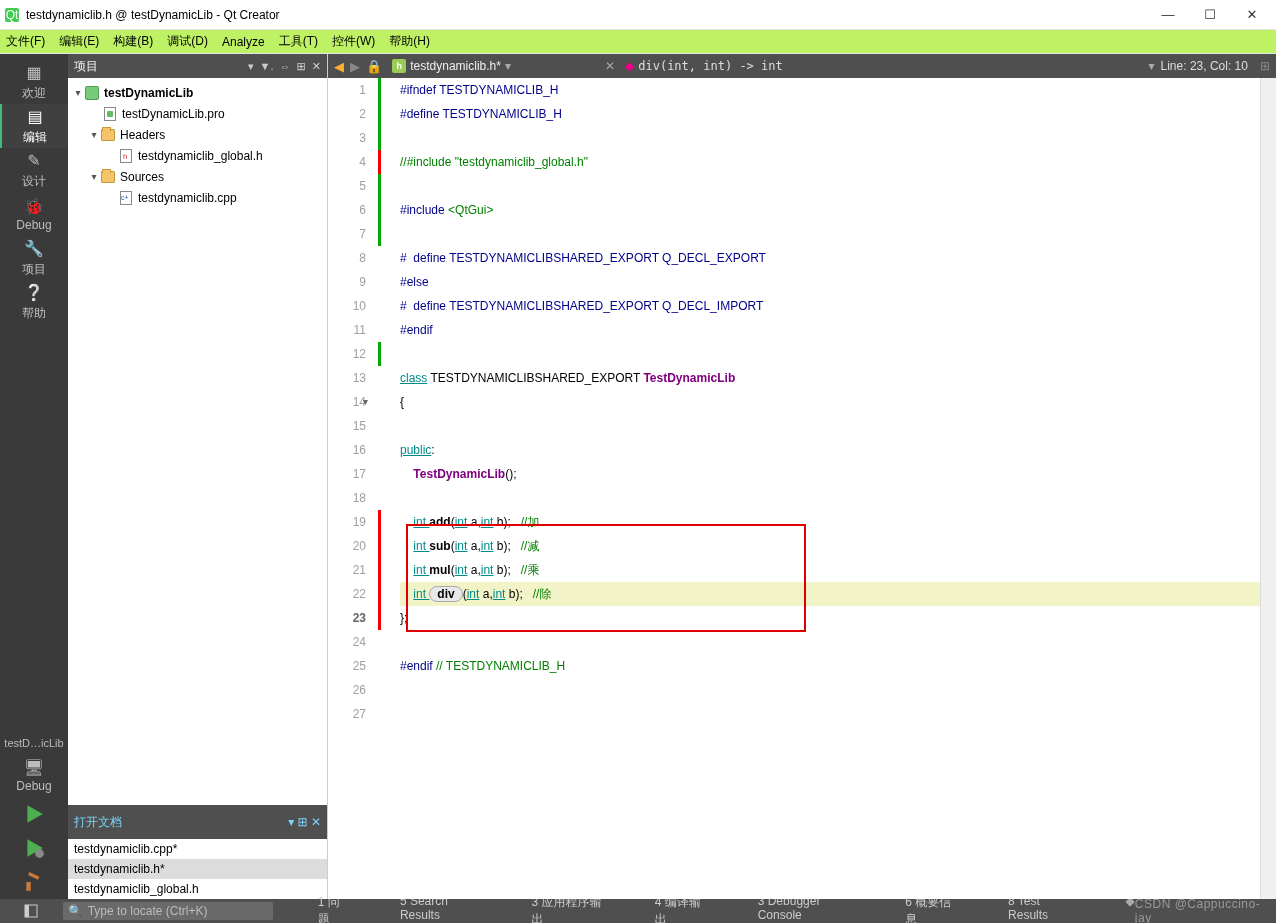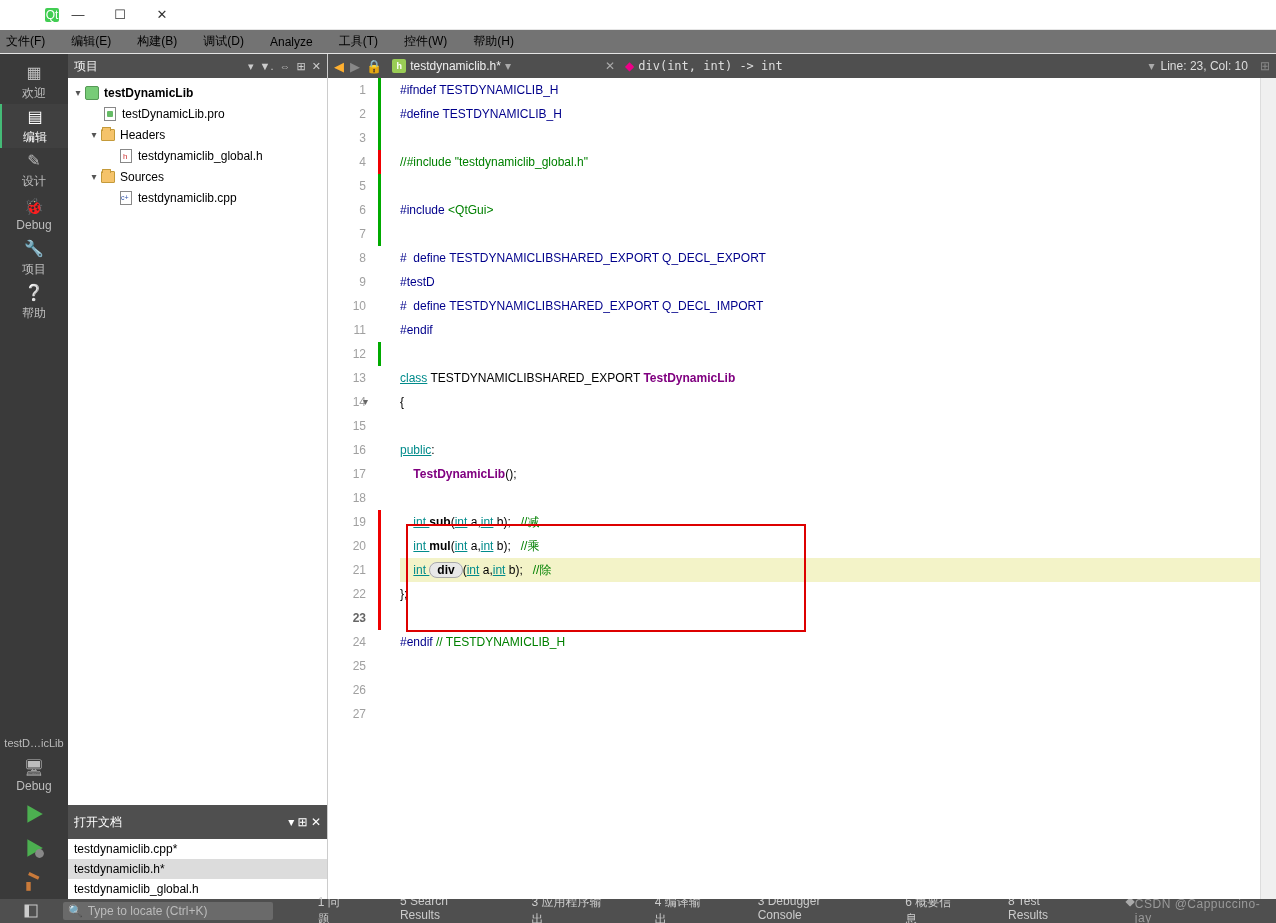--- a/index.html
+++ b/index.html
@@ -1,22 +1,22 @@
 <!DOCTYPE html>
 <html><head>
 <meta charset="utf-8">
 <style>
 * { margin:0; padding:0; box-sizing:border-box; font-family:"Microsoft YaHei","Segoe UI",sans-serif; font-size:12px; }
 body { width:1276px; height:923px; background:#fff; overflow:hidden; display:flex; flex-direction:column; }
-.titlebar { height:30px; background:#fff; display:flex; align-items:center; padding:0 4px; border-bottom:1px solid #e5e5e5;margin-left:40px; }
+.titlebar { height:30px; background:#fff; display:flex; align-items:center; padding:0 4px; border-bottom:1px solid #e5e5e5; }
 .titlebar .app-icon { width:16px; height:16px; margin-right:6px; display:flex; align-items:center; justify-content:center; }
 .titlebar .title-text { flex:1; color:#000; }
 .titlebar .winbtns { display:flex; gap:18px; padding-right:8px; color:#333; }
 .titlebar .winbtns span { width:24px; text-align:center; cursor:default; font-size:13px; }
-.menubar { height:24px; background:#737373; display:flex; align-items:center; padding:0 6px; gap:26px; border-bottom:1px solid #e5e5e5; }
+.menubar { height:24px; background:#bef264; display:flex; align-items:center; padding:0 6px; gap:14px; border-bottom:1px solid #e5e5e5; }
 .menubar span { color:#000; cursor:default; }
 .app-body { flex:1; display:flex; min-height:0; }
 .leftbar { width:68px; background:#3a3a3a; display:flex; flex-direction:column; align-items:center; padding-top:6px; color:#bdbdbd; }
 .lb-item { width:100%; height:44px; display:flex; flex-direction:column; align-items:center; justify-content:center; gap:2px; cursor:default; font-size:11px; }
 .lb-item.active { background:#404040; color:#fff; border-left:2px solid #4b7; }
 .lb-ico { width:20px; height:20px; display:flex; align-items:center; justify-content:center; font-size:16px; }
 .lb-spacer { flex:1; }
 .lb-project-name { color:#bbb; font-size:11px; margin-bottom:4px; }
 .lb-bottom-item { width:100%; height:34px; display:flex; align-items:center; justify-content:center; }
 .mid-panel { width:260px; display:flex; flex-direction:column; border-right:1px solid #ccc; }
@@ -26,21 +26,21 @@
 .tree { flex:1; background:#fff; overflow:auto; padding-top:4px; }
 .tree-row { display:flex; align-items:center; height:21px; cursor:default; }
 .tree-indent { display:inline-block; }
 .tree-arrow { width:12px; text-align:center; color:#555; font-size:10px; }
 .tree-icon { width:16px; height:16px; margin-right:4px; display:flex; align-items:center; justify-content:center; }
 .tree-label { color:#000; white-space:nowrap; }
 .tree-row.bold .tree-label { font-weight:bold; }
 .tree-row.selected { background:#f0f0f0; }
 .tree-row.hl-box { position:relative; }
 .tree-row.hl-box::after { content:""; position:absolute; left:100px; right:38px; top:1px; bottom:1px; border:2px solid #d00; pointer-events:none; }
-.open-docs-header { height:30px; background:#4f4f4f; color:#ffffff; display:flex; align-items:center; padding:17px 6px; justify-content:space-between; }
+.open-docs-header { height:30px; background:#4f4f4f; color:#7dd3fc; display:flex; align-items:center; padding:17px 6px; justify-content:space-between; }
 .open-docs { background:#fff; }
 .od-row { height:20px; padding:0 6px; display:flex; align-items:center; cursor:default; }
 .od-row.sel { background:#dcdcdc; }
 .editor-area { flex:1; display:flex; flex-direction:column; min-width:0; }
 .ed-toolbar { height:24px; background:#4f4f4f; display:flex; align-items:center; color:#ccc; padding:0 6px; gap:10px; }
 .ed-nav { display:flex; gap:6px; }
 .ed-nav span { color:#888; font-size:13px; }
 .ed-nav span.active { color:#ffb030; }
 .ed-tab { display:flex; align-items:center; gap:4px; }
 .ed-tab-icon { width:14px; height:14px; background:#9c5; border-radius:2px; display:flex; align-items:center; justify-content:center; color:#fff; font-size:9px; font-weight:bold; }
@@ -91,20 +91,21 @@
 </head>
 <body>
 
 <div class="titlebar">
   <span class="app-icon">
     <svg viewBox="0 0 16 16">
         <rect x="1" y="1" width="14" height="14" rx="2" fill="#41cd52"></rect>
         <text x="8" y="12" text-anchor="middle" font-size="10" fill="#fff" font-family="sans-serif">Qt</text>
       </svg>
   </span>
+  <span class="title-text">testdynamiclib.h @ testDynamicLib - Qt Creator</span>
   <div class="winbtns">
     <span>—</span>
     <span>☐</span>
     <span>✕</span>
   </div>
 </div>
 
 <div class="menubar">
   <span>文件(F)</span>
   <span>编辑(E)</span>
@@ -311,30 +312,31 @@
       </div>
       <div class="code">
         <div class="cl"><span class="pp">#ifndef</span><span class="mac"> TESTDYNAMICLIB_H</span></div>
         <div class="cl"><span class="pp">#define</span><span class="mac"> TESTDYNAMICLIB_H</span></div>
         <div class="cl"></div>
         <div class="cl"><span class="cmt">//#include "testdynamiclib_global.h"</span></div>
         <div class="cl"></div>
         <div class="cl"><span class="pp">#include </span><span class="str">&lt;QtGui&gt;</span></div>
         <div class="cl"></div>
         <div class="cl"><span class="pp">#  define</span><span class="mac"> TESTDYNAMICLIBSHARED_EXPORT Q_DECL_EXPORT</span></div>
-        <div class="cl"><span class="pp">#testD</span></div>
+        <div class="cl"><span class="pp">#else</span></div>
         <div class="cl"><span class="pp">#  define</span><span class="mac"> TESTDYNAMICLIBSHARED_EXPORT Q_DECL_IMPORT</span></div>
         <div class="cl"><span class="pp">#endif</span></div>
         <div class="cl"></div>
         <div class="cl"><span class="kw">class</span><span> TESTDYNAMICLIBSHARED_EXPORT </span><span class="typ">TestDynamicLib</span></div>
         <div class="cl"><span>{</span></div>
         <div class="cl"></div>
         <div class="cl"><span class="kw">public</span><span>:</span></div>
         <div class="cl"><span>    </span><span class="typ">TestDynamicLib</span><span>();</span></div>
         <div class="cl"></div>
+        <div class="cl"><span>    </span><span class="kw">int </span><span class="fn">add</span><span>(</span><span class="kw">int</span><span> a,</span><span class="kw">int</span><span> b);   </span><span class="cmt">//加</span></div>
         <div class="cl"><span>    </span><span class="kw">int </span><span class="fn">sub</span><span>(</span><span class="kw">int</span><span> a,</span><span class="kw">int</span><span> b);   </span><span class="cmt">//减</span></div>
         <div class="cl"><span>    </span><span class="kw">int </span><span class="fn">mul</span><span>(</span><span class="kw">int</span><span> a,</span><span class="kw">int</span><span> b);   </span><span class="cmt">//乘</span></div>
         <div class="cl hl-line"><span>    </span><span class="kw">int </span><span class="fn sel-word">div</span><span>(</span><span class="kw">int</span><span> a,</span><span class="kw">int</span><span> b);   </span><span class="cmt">//除</span></div>
         <div class="cl"><span>};</span></div>
         <div class="cl"></div>
         <div class="cl"><span class="pp">#endif</span><span class="cmt"> // TESTDYNAMICLIB_H</span></div>
         <div class="cl"></div>
         <div class="red-box" style="left:22px; top:446px; width:400px; height:108px;"></div>
       </div>
       <div class="scrollbar-v"></div>

